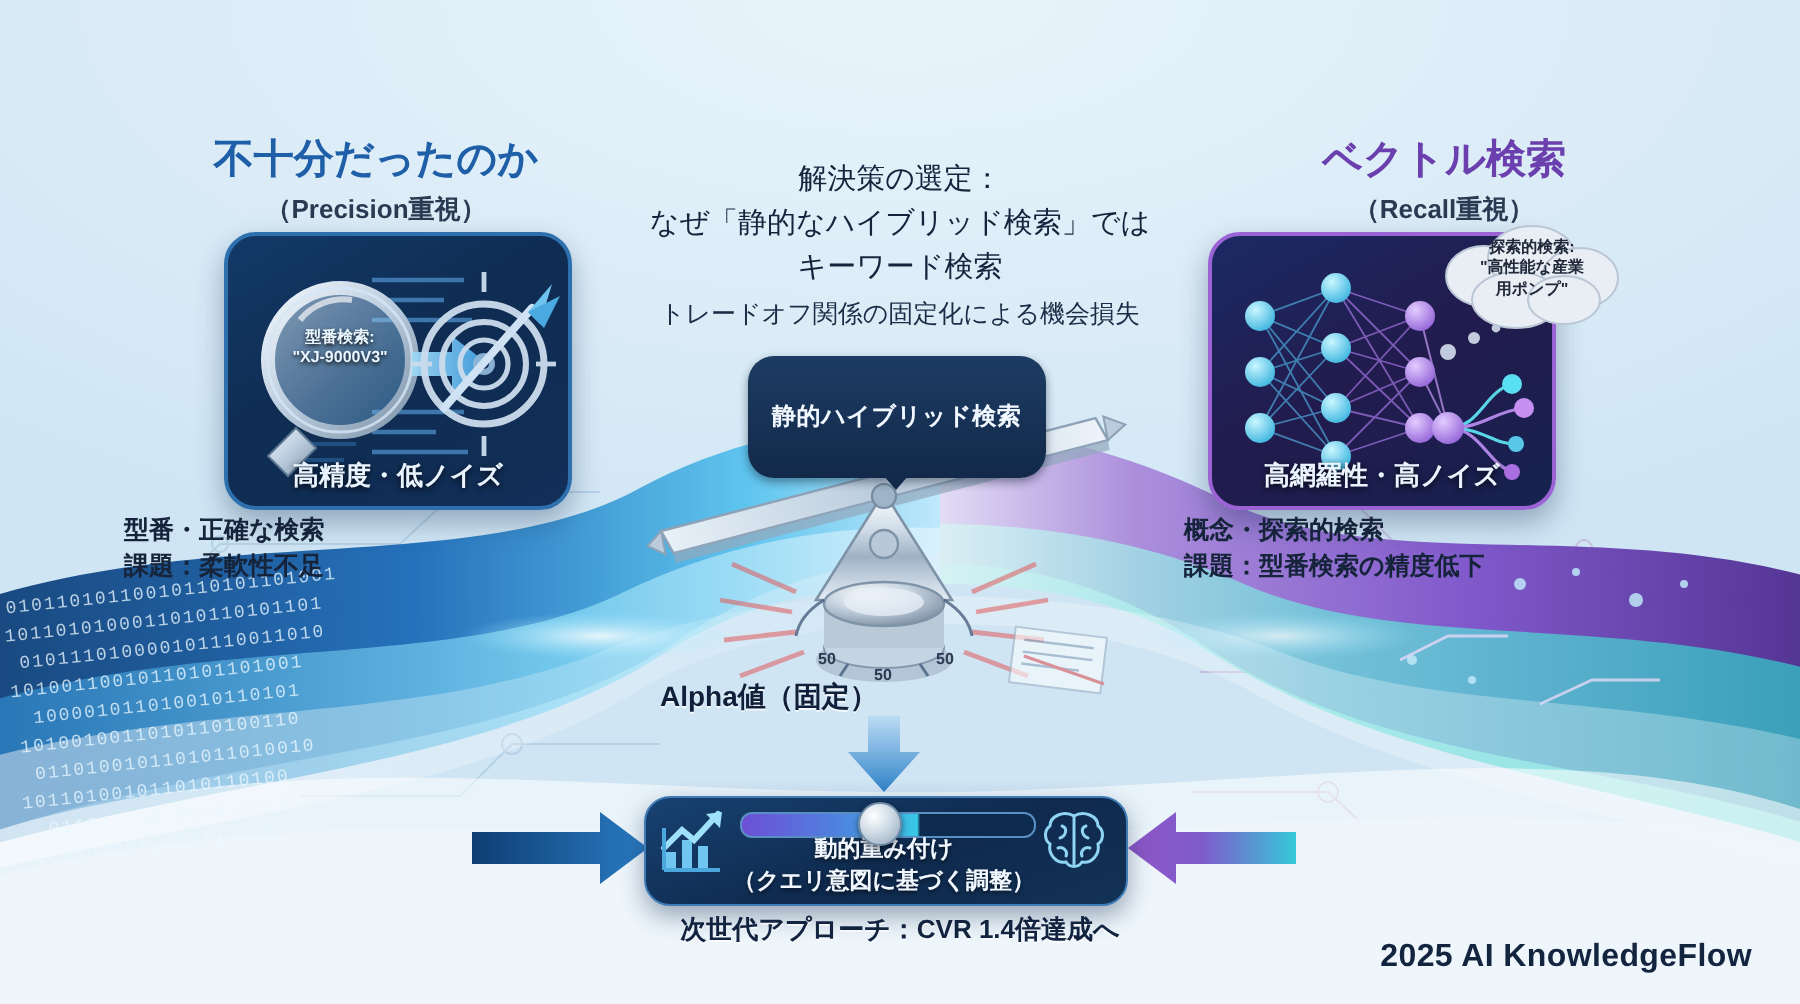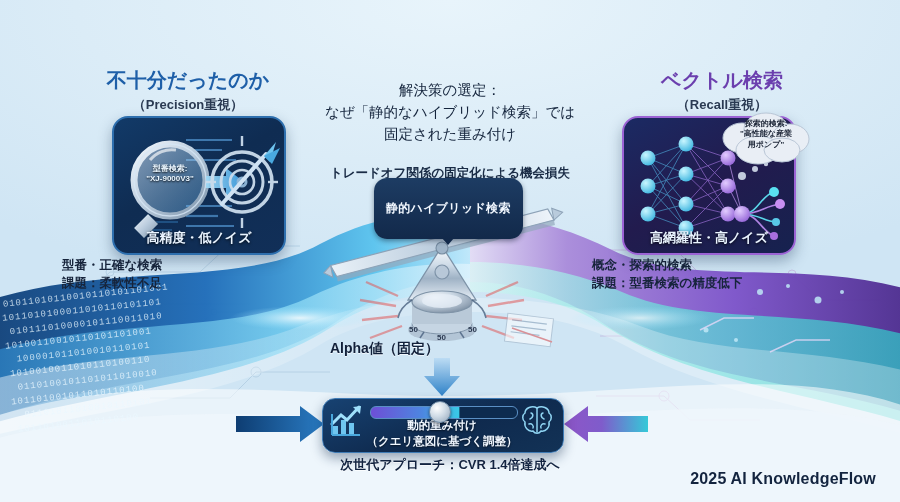--- a/index.html
+++ b/index.html
@@ -30,21 +30,21 @@
   #leftHead .h1{color:#1e5fa8;}
   #rightHead{left:592px;top:68px;}
   #rightHead .h1{color:#6b3fae;}
 
   
   .card{position:absolute;width:170px;height:135px;border-radius:16px;overflow:hidden;
     box-shadow:0 6px 14px rgba(20,45,80,.35);}
   #leftCard{left:112px;top:116px;
     background:linear-gradient(150deg,#123a68 0%,#0f2c52 45%,#112f58 100%);
     border:2px solid #2e6fae;}
-  #rightCard{left:622px;top:116px;
+  #rightCard{left:604px;top:116px;
     background:linear-gradient(150deg,#1b2a63 0%,#221b4e 50%,#16224f 100%);
     border:2px solid #9b63d4;}
   .cardcap{position:absolute;bottom:6px;left:0;width:100%;text-align:center;
     font-size:13px;font-weight:bold;color:#eaf4ff;
     text-shadow:0 1px 3px rgba(0,0,0,.8);}
 
   .magtext{position:absolute;left:17px;top:46px;width:78px;text-align:center;
     font-size:8px;font-weight:bold;color:#eaf6ff;line-height:1.25;
     text-shadow:0 1px 2px rgba(0,0,0,.9);}
 
@@ -55,21 +55,21 @@
 
   
   .subcap{position:absolute;font-size:12.5px;font-weight:bold;
     color:#16243b;line-height:1.45;width:260px;}
   #leftSub{left:62px;top:256px;}
   #rightSub{left:592px;top:256px;}
 
   
   .centerblock{position:absolute;left:250px;top:80px;width:400px;text-align:center;}
   .centerblock .c1{font-size:14.5px;font-weight:normal;color:#14243c;line-height:1.5;}
-  .centerblock .c2{font-size:12.5px;font-weight:bold;color:#1a2c46;margin-top:20px;}
+  .centerblock .c2{font-size:12.5px;font-weight:normal;color:#1a2c46;margin-top:4px;}
 
   
   .badge{position:absolute;left:374px;top:178px;padding:22px 12px;border-radius:13px;
     background:linear-gradient(180deg,#1d3c63 0%,#12294a 100%);
     color:#f2f8ff;font-size:12px;font-weight:bold;letter-spacing:.3px;
     box-shadow:0 2px 5px rgba(10,25,45,.45);z-index:8;}
   .badge:after{content:"";position:absolute;left:50%;bottom:-6px;margin-left:-6px;
     border-left:6px solid transparent;border-right:6px solid transparent;
     border-top:7px solid #12294a;}
   .dialcap{position:absolute;left:330px;top:340px;width:250px;
@@ -451,21 +451,21 @@
     </g>
   </svg>
   <div class="cloudtext">探索的検索:<br>"高性能な産業<br>用ポンプ"</div>
 
   <div class="subcap" id="leftSub">型番・正確な検索<br>課題：柔軟性不足</div>
   <div class="subcap" id="rightSub">概念・探索的検索<br>課題：型番検索の精度低下</div>
 
   <div class="centerblock">
     <div class="c1">解決策の選定：</div>
     <div class="c1">なぜ「静的なハイブリッド検索」では</div>
-    <div class="c1">固定された重み付け</div>
+    <div class="c1">キーワード検索</div>
     <div class="c2">トレードオフ関係の固定化による機会損失</div>
   </div>
 
   <div class="badge">静的ハイブリッド検索</div>
 
   <div class="tick" style="left:409px;top:325px;">50</div>
   <div class="tick" style="left:437px;top:333px;">50</div>
   <div class="tick" style="left:468px;top:325px;">50</div>
 
   <div class="dialcap">Alpha値（固定）</div>

